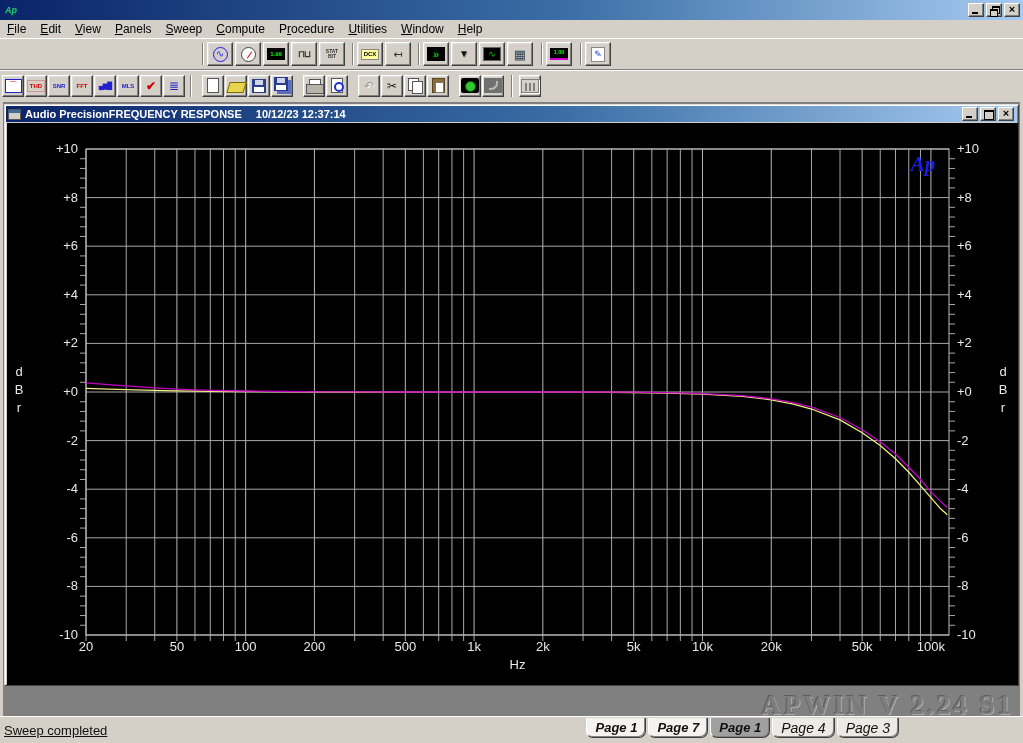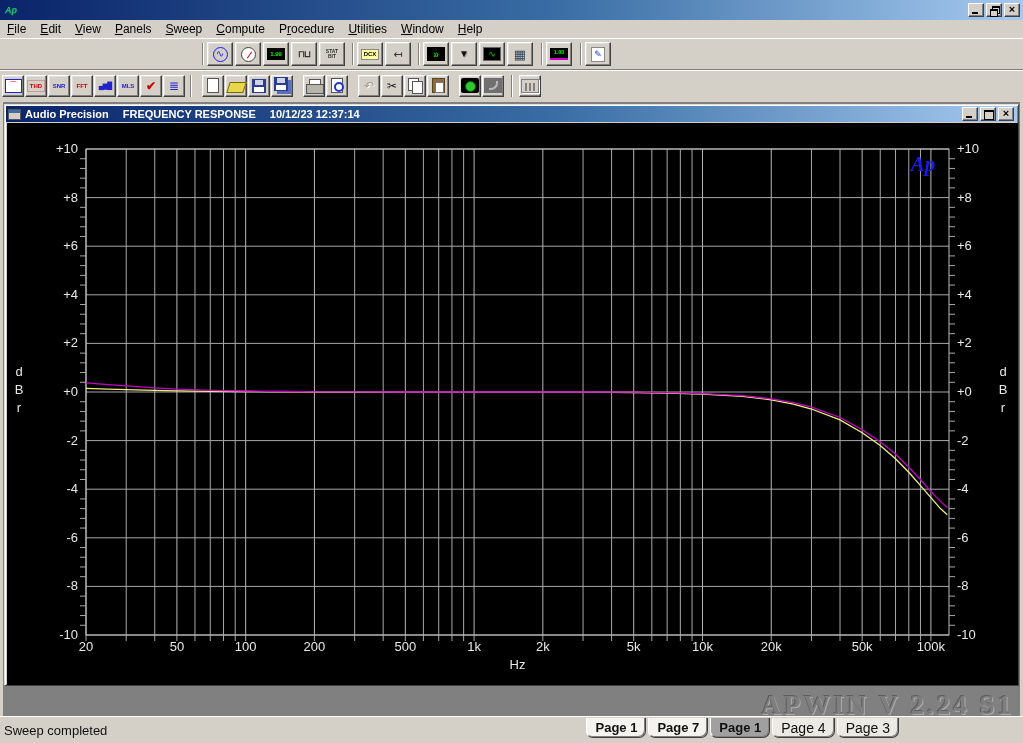--- a/index.html
+++ b/index.html
@@ -90,33 +90,33 @@
 
   
   .mdi { position:absolute; left:3px; top:102px; width:1017px; height:614px; background:#808080; }
   .graph-win { position:absolute; left:1px; top:2px; width:1015px; height:582px;
     background:#d4d0c8; border:1px solid; border-color:#dfdfdf #404040 #404040 #dfdfdf;
     box-shadow:inset 1px 1px 0 #fff, inset -1px -1px 0 #808080; }
   .graph-title { height:16px; margin:1px; background:linear-gradient(90deg,#0a246a,#3a6ea5 55%,#a6caf0);
     display:flex; align-items:center; color:#fff; font-size:11px; font-weight:bold; }
   .doc-icon { width:13px; height:11px; margin:0 4px 0 2px; background:#d4d0c8; border:1px solid #555; position:relative; }
   .doc-icon::before { content:""; position:absolute; left:0; top:0; right:0; height:3px; background:#3a6ea5; }
-  .graph-title .t1 { margin-right:14px; } .graph-title .t2 { margin-right:14px; }
+  .graph-title .t1 { } .graph-title .t2 { margin-right:14px; }
   .graph-client { position:absolute; left:2px; top:18px; width:1011px; height:562px; background:#000; }
   .graph-client svg { display:block; }
 
   .watermark { position:absolute; right:6px; top:588px; width:100%; text-align:right;
     font-family:"Liberation Serif", serif; font-size:27px; font-weight:bold; letter-spacing:3px;
     color:#7e7e7e; text-shadow:-1px -1px 0 #5e5e5e, 1px 1px 0 #aaa; }
 
   
   .statusbar { position:absolute; left:0; top:716px; width:1023px; height:27px; background:#d4d0c8;
     border-top:1px solid #fff; font-size:13px; color:#111; }
-  .status-msg { position:absolute; left:4px; top:6px; }
-  .page-tabs { position:absolute; right:124px; top:1px; display:flex; }
+  .status-msg { position:absolute; left:4px; top:6px;text-decoration:underline; }
+  .page-tabs { position:absolute; right:124px; top:1px; display:flex;font-style:italic; }
   .page-tab { height:20px; padding:2px 8px 0; margin-left:2px; font-size:14px; background:#eceae4;
     border:1px solid; border-color:#fff #404040 #404040 #fff; border-top:none;
     border-radius:0 0 7px 7px; box-shadow:inset -1px -1px 0 #808080; }
   .page-tab.bold { font-weight:bold; font-size:13px; background:#f4f3ef; }
   .page-tab.selected { background:#a0a0a0; }
 </style>
 </head>
 <body>
 
 <div class="titlebar">

